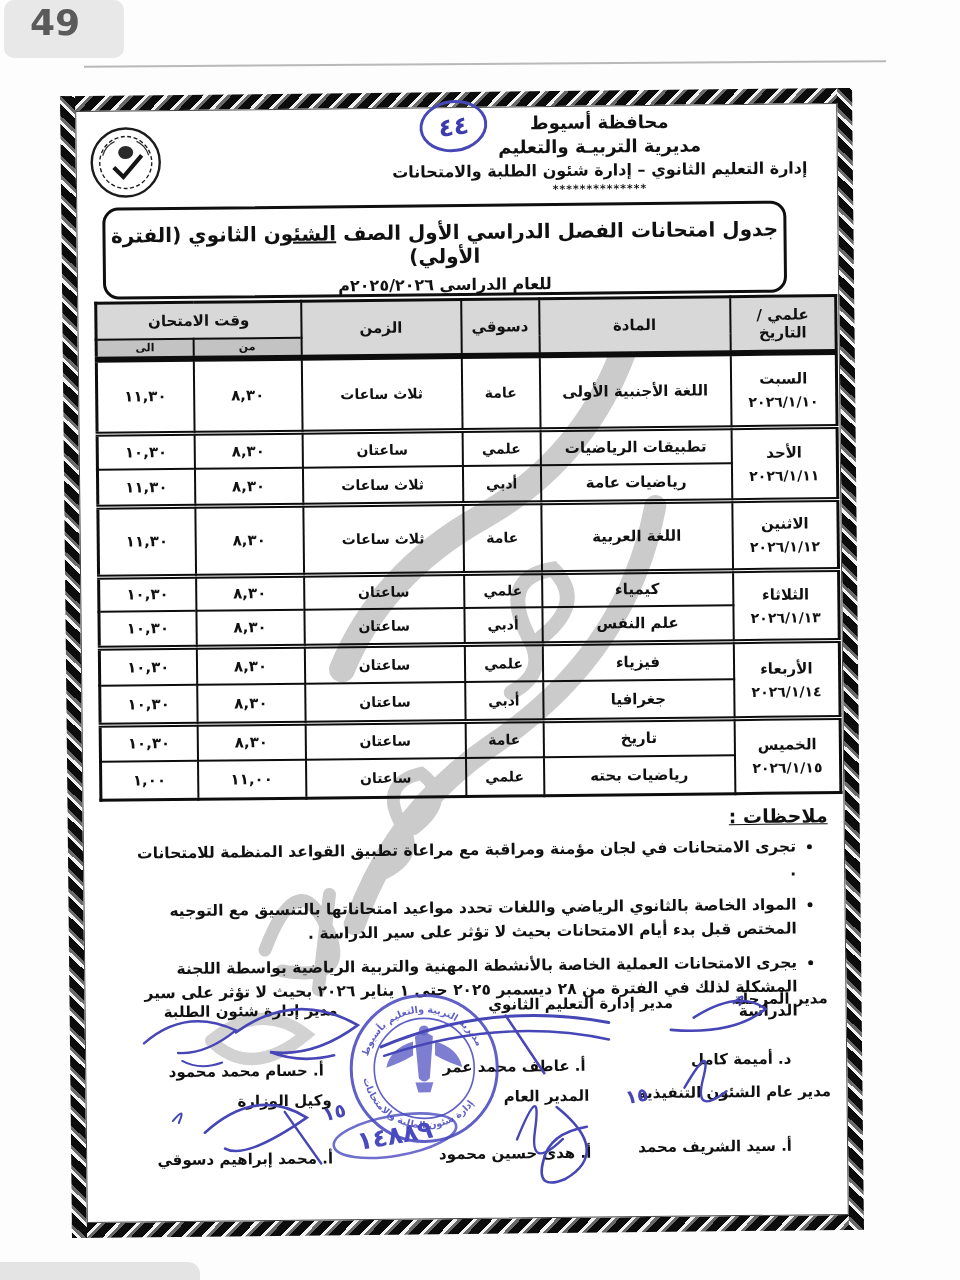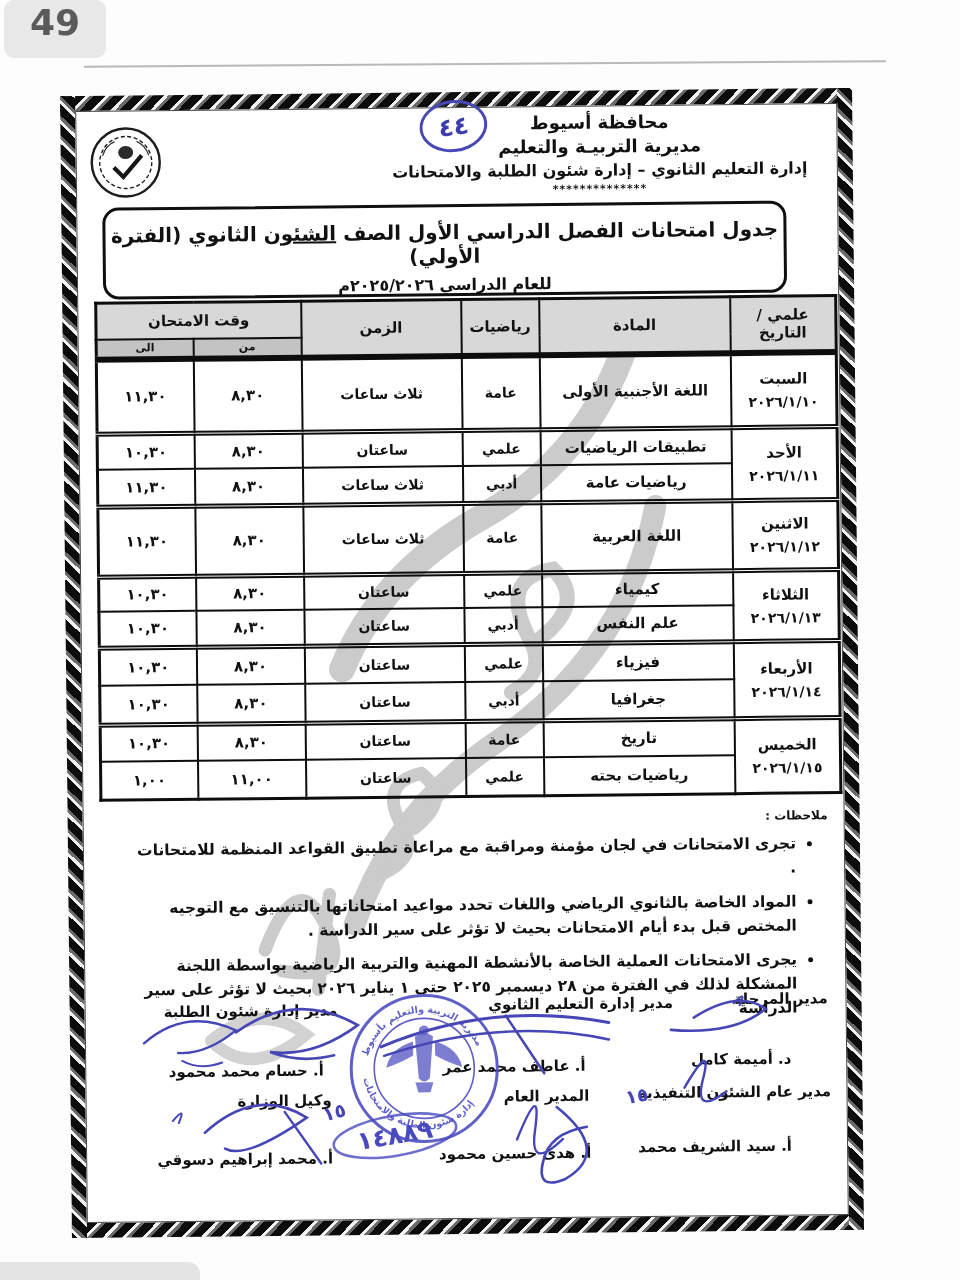--- a/index.html
+++ b/index.html
@@ -1,21 +1,21 @@
 <!DOCTYPE html>
 <html lang="ar"><head>
 <meta charset="utf-8">
 <style>
   html,body{margin:0;padding:0;}
   body{width:960px;height:1280px;background:#fdfdfd;position:relative;overflow:hidden;
        font-family:"DejaVu Sans",sans-serif;color:#111;}
   .abs{position:absolute;}
 
   
-  .tab-top{left:4px;top:0;width:102px;height:58px;background:#e8e8e8;border-radius:10px;
+  .tab-top{left:4px;top:0;width:120px;height:58px;background:#e8e8e8;border-radius:10px;
            display:flex;align-items:flex-start;padding:2px 0 0 26px;box-sizing:border-box;
            font-size:36px;font-weight:bold;color:#5a5a5a;}
   .tab-bottom{left:-12px;top:1262px;width:212px;height:30px;background:#e4e4e4;border-radius:12px;}
 
   .scan-line{left:84px;top:63px;width:802px;height:2px;background:#a8a8a8;opacity:.8;transform:rotate(-.4deg);}
 
   
   .doc-frame{left:66px;top:92px;width:792px;height:1142px;transform:rotate(-.6deg);}
   .strip{position:absolute;background:repeating-linear-gradient(135deg,#0c0c0c 0 4px,#f2f2f2 4px 7px,#6a6a6a 7px 10px,#0c0c0c 10px 14px);}
   .strip.t{top:0;left:0;right:0;height:15px;}
@@ -52,21 +52,21 @@
   tbody.grp{border-top:5px double #0d0d0d;}
   td.daycell{font-size:15px;}
   td.daycell .dn{display:block;}
   td.daycell .dd{display:block;margin-top:6px;font-size:14px;}
   td.subj{font-size:15px;}
   td.small{font-size:14px;}
   td.tim{font-size:15px;}
 
   
   .notes{left:18px;top:700px;width:730px;direction:rtl;}
-  .notes .nt{font-size:12px;font-weight:bold;display:inline-block;margin-right:4px;}
+  .notes .nt{font-size:19px;font-weight:bold;text-decoration:underline;display:inline-block;margin-right:4px;}
   .notes ul{margin:8px 20px 0 0;padding:0 16px 0 0;list-style:disc;}
   .notes li{font-size:15.5px;font-weight:bold;line-height:1.55;margin-bottom:10px;width:668px;text-align:right;}
 
   
   .sig-t,.sig-n{position:absolute;font-weight:bold;font-size:15px;text-align:center;direction:rtl;z-index:2;}
 
   svg{display:block;}
   .wm{pointer-events:none;}
 </style>
 </head>
@@ -126,21 +126,21 @@
           <col style="width:191px">
           <col style="width:78px">
         <col style="width:160px">
           <col style="width:108px">
           <col style="width:97px">
       </colgroup>
       <thead>
         <tr>
           <th rowspan="2">علمي / التاريخ</th>
           <th rowspan="2">المادة</th>
-          <th rowspan="2">رياضيات</th>
+          <th rowspan="2">دسوقي</th>
           <th rowspan="2">الزمن</th>
           <th colspan="2">وقت الامتحان</th>
         </tr>
         <tr>
           <th class="sub">من</th>
           <th class="sub">الى</th>
         </tr>
       </thead>
 
       <tbody class="grp">

